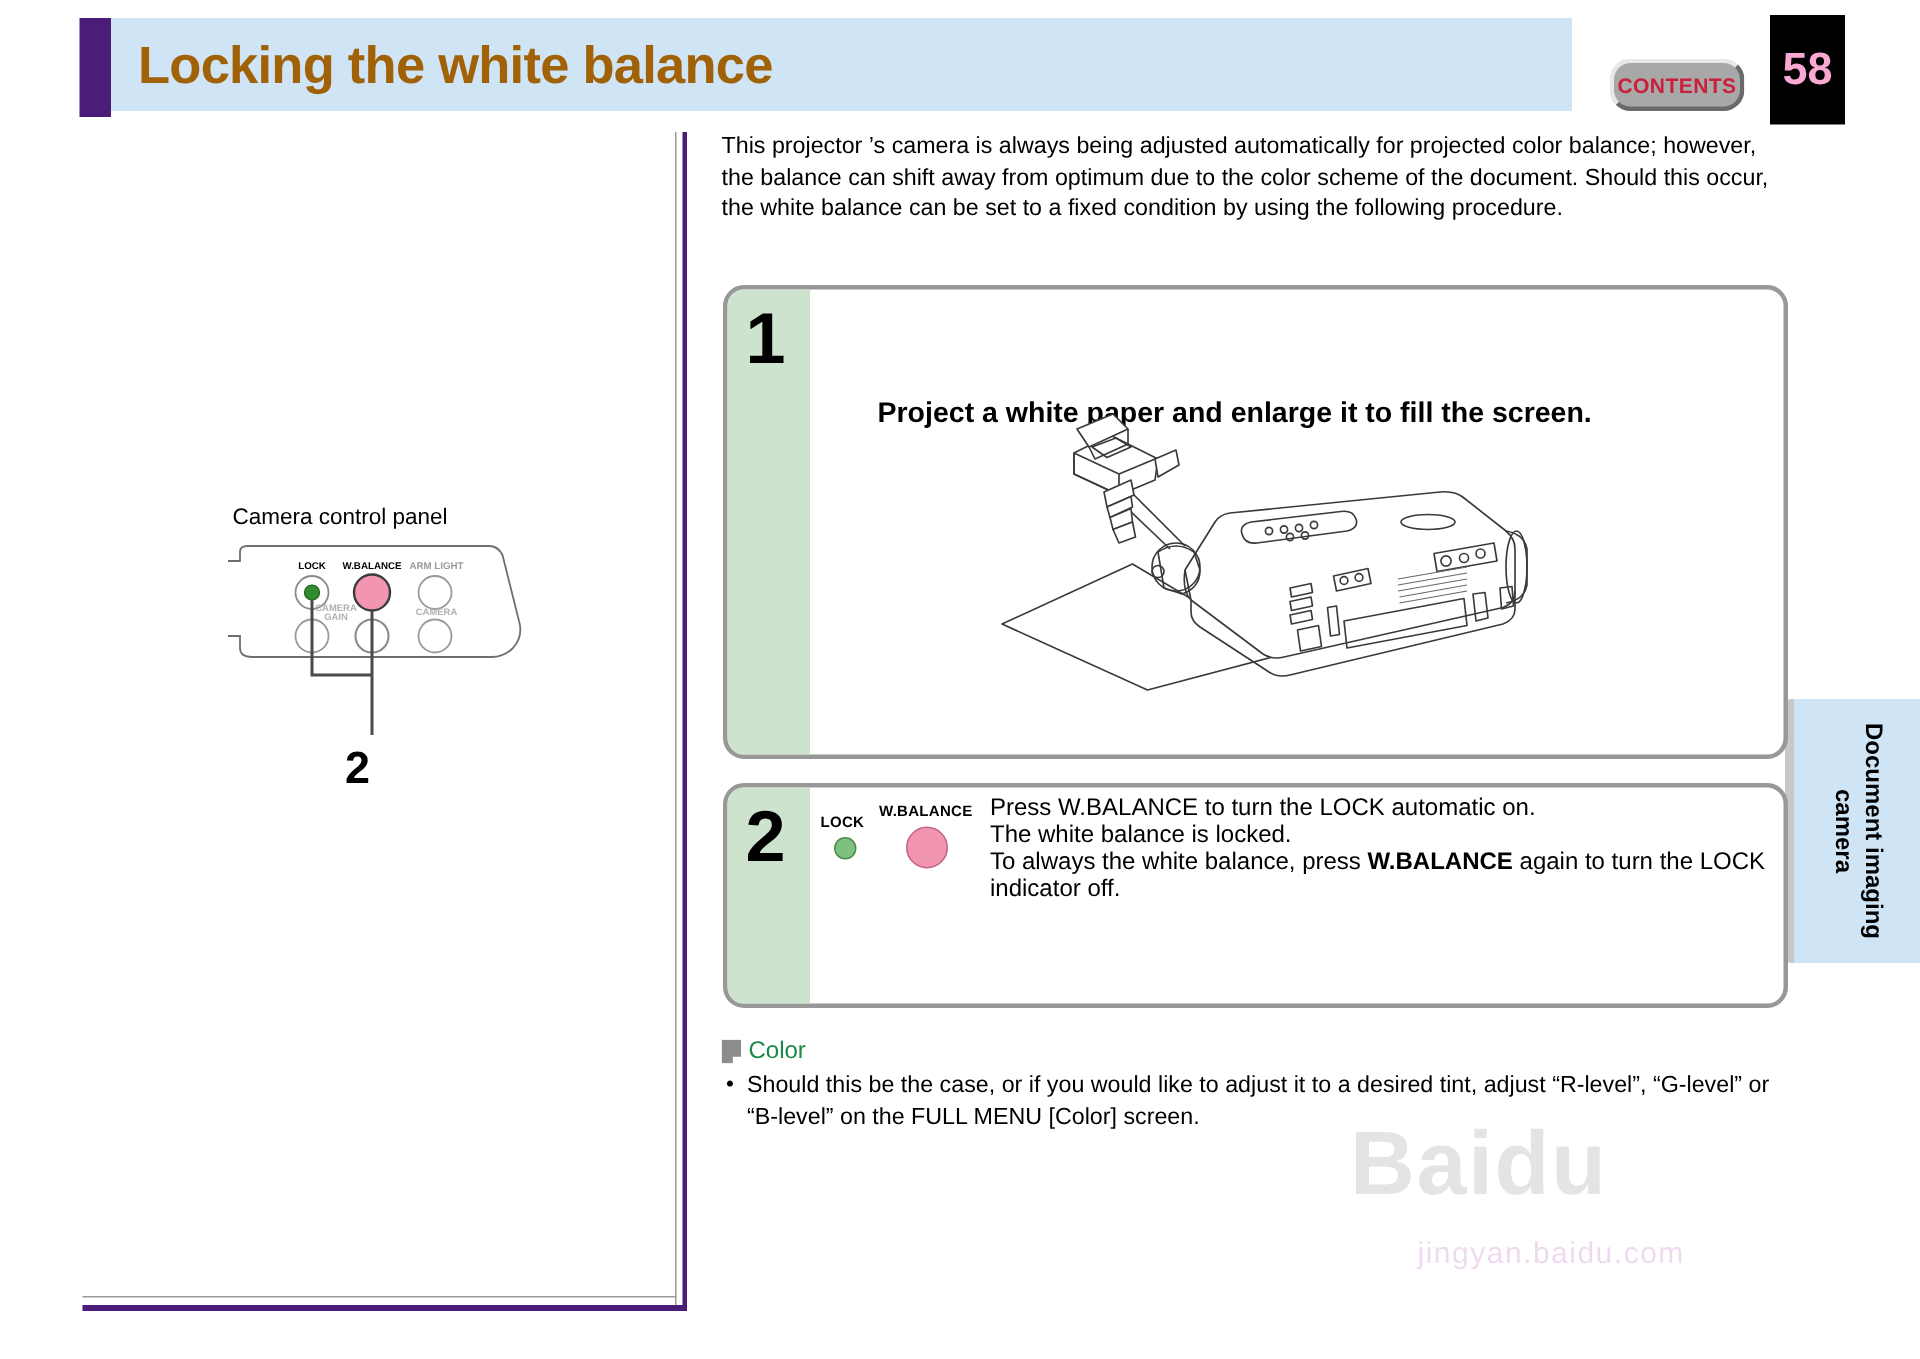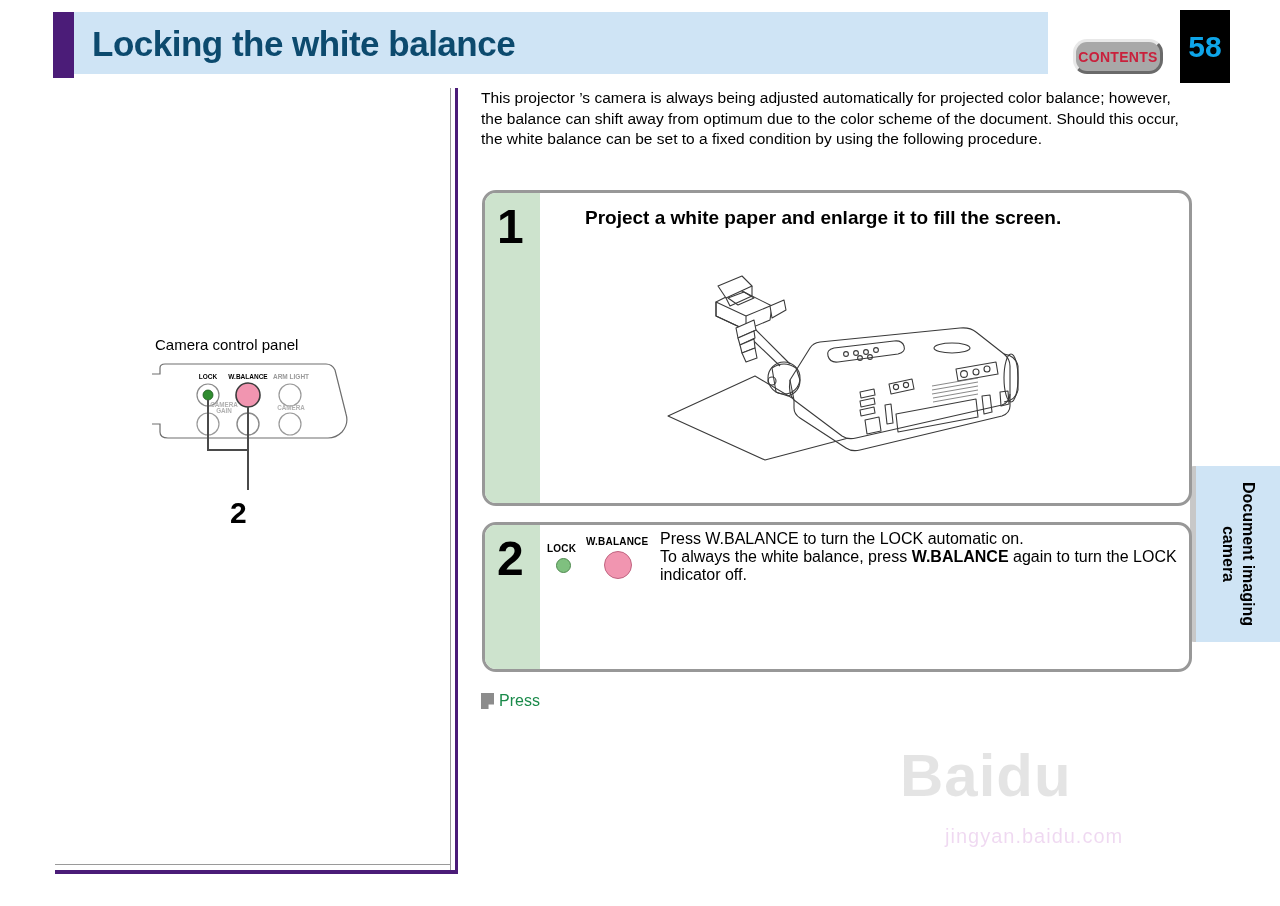--- a/index.html
+++ b/index.html
@@ -9,44 +9,44 @@
   
   .page-left-rule{position:absolute;left:455px;top:88px;width:3px;height:785px;background:#4b1c78;}
   .page-left-rule-thin{position:absolute;left:450px;top:88px;width:1px;height:785px;background:#9a9a9a;}
   .page-bottom-rule{position:absolute;left:55px;top:870px;width:403px;height:4px;background:#4b1c78;}
   .page-bottom-rule-thin{position:absolute;left:55px;top:864px;width:396px;height:1px;background:#9a9a9a;}
 
   
   .hdr-band{position:absolute;left:74px;top:12px;width:974px;height:62px;background:#cfe4f5;}
   .hdr-purple{position:absolute;left:53px;top:12px;width:21px;height:66px;background:#4b1c78;}
   .hdr-title{position:absolute;left:92px;top:22px;font-size:35px;font-weight:bold;
-             letter-spacing:-0.5px;line-height:44px;color:#0c4a6e;white-space:nowrap;}
+             letter-spacing:-0.5px;line-height:44px;color:#a16207;white-space:nowrap;}
 
   .contents-btn{position:absolute;left:1073px;top:39px;width:84px;height:29px;
       background:#a8a8a8;border-top:3px solid #e8e8e8;border-left:3px solid #e8e8e8;
       border-right:3px solid #6a6a6a;border-bottom:3px solid #6a6a6a;
       display:flex;align-items:center;justify-content:center;cursor:pointer;border-radius:14px;}
   .contents-btn span{font-size:14px;font-weight:bold;color:#c9203c;letter-spacing:0.3px;}
 
   .page-num{position:absolute;left:1180px;top:10px;width:50px;height:73px;background:#000;
       display:flex;align-items:center;justify-content:center;}
-  .page-num span{color:#0ea5e9;font-size:30px;font-weight:bold;}
+  .page-num span{color:#f9a8d4;font-size:30px;font-weight:bold;}
 
   
   .intro{position:absolute;left:481px;top:88px;width:710px;font-size:15.5px;line-height:20.5px;}
 
   
   .step{position:absolute;border:3px solid #989898;border-radius:14px;background:#fff;
         overflow:hidden;box-sizing:border-box;}
   .step-num-col{position:absolute;left:0;top:0;bottom:0;width:55px;background:#cde3cd;}
   .step-num{position:absolute;left:12px;top:8px;font-size:48px;font-weight:bold;line-height:52px;}
 
   #step1{left:482px;top:190px;width:710px;height:316px;}
-  #step1 .step-head{font-size:19px;font-weight:bold;line-height:25px;padding-top:12px;
-                    margin-left:100px;width:520px;}
+  #step1 .step-head{font-size:19px;font-weight:bold;line-height:25px;padding-top:27px;
+                    margin-left:100px;width:520px;margin-top:43px;}
   #step2{left:482px;top:522px;width:710px;height:150px;}
 
   
   .led-cluster{position:absolute;left:542px;top:532px;width:110px;height:54px;}
   .led-lock-label{position:absolute;left:5px;top:11px;font-size:10px;font-weight:bold;letter-spacing:0.2px;}
   .led-lock{position:absolute;left:14px;top:26px;width:13px;height:13px;border-radius:50%;
             background:#7fc07f;border:1px solid #4f8a4f;}
   .led-wb-label{position:absolute;left:44px;top:4px;font-size:10px;font-weight:bold;letter-spacing:0.2px;}
   .led-wb{position:absolute;left:62px;top:19px;width:26px;height:26px;border-radius:50%;
           background:#f195b0;border:1px solid #c06480;}
@@ -222,28 +222,30 @@
 
 <div class="led-cluster">
   <div class="led-lock-label">LOCK</div>
   <div class="led-lock"></div>
   <div class="led-wb-label">W.BALANCE</div>
   <div class="led-wb"></div>
 </div>
 
 <div class="s2-text">
   <div class="s2-head">Press W.BALANCE to turn the LOCK automatic on.</div>
+  <div class="s2-sub">The white balance is locked.</div>
   <div class="s2-sub"><span>To always the white balance, press </span><b>W.BALANCE</b><span> again to turn the LOCK indicator off.</span></div>
 </div>
 
 <div class="notes">
   <div class="notes-hd">
     <span class="notes-icon"></span>
-    <span class="notes-title">Press</span>
+    <span class="notes-title">Color</span>
   </div>
+  <div class="note-li">Should this be the case, or if you would like to adjust it to a desired tint, adjust “R-level”, “G-level” or “B-level” on the FULL MENU [Color] screen.</div>
 </div>
 
 <div class="side-tab-notch"></div>
 <div class="side-tab"></div>
 <div class="side-tab-txt">Document imaging camera</div>
 
 <div class="wm">Baidu</div>
 <div class="wm2">jingyan.baidu.com</div>
 
 </body></html>

